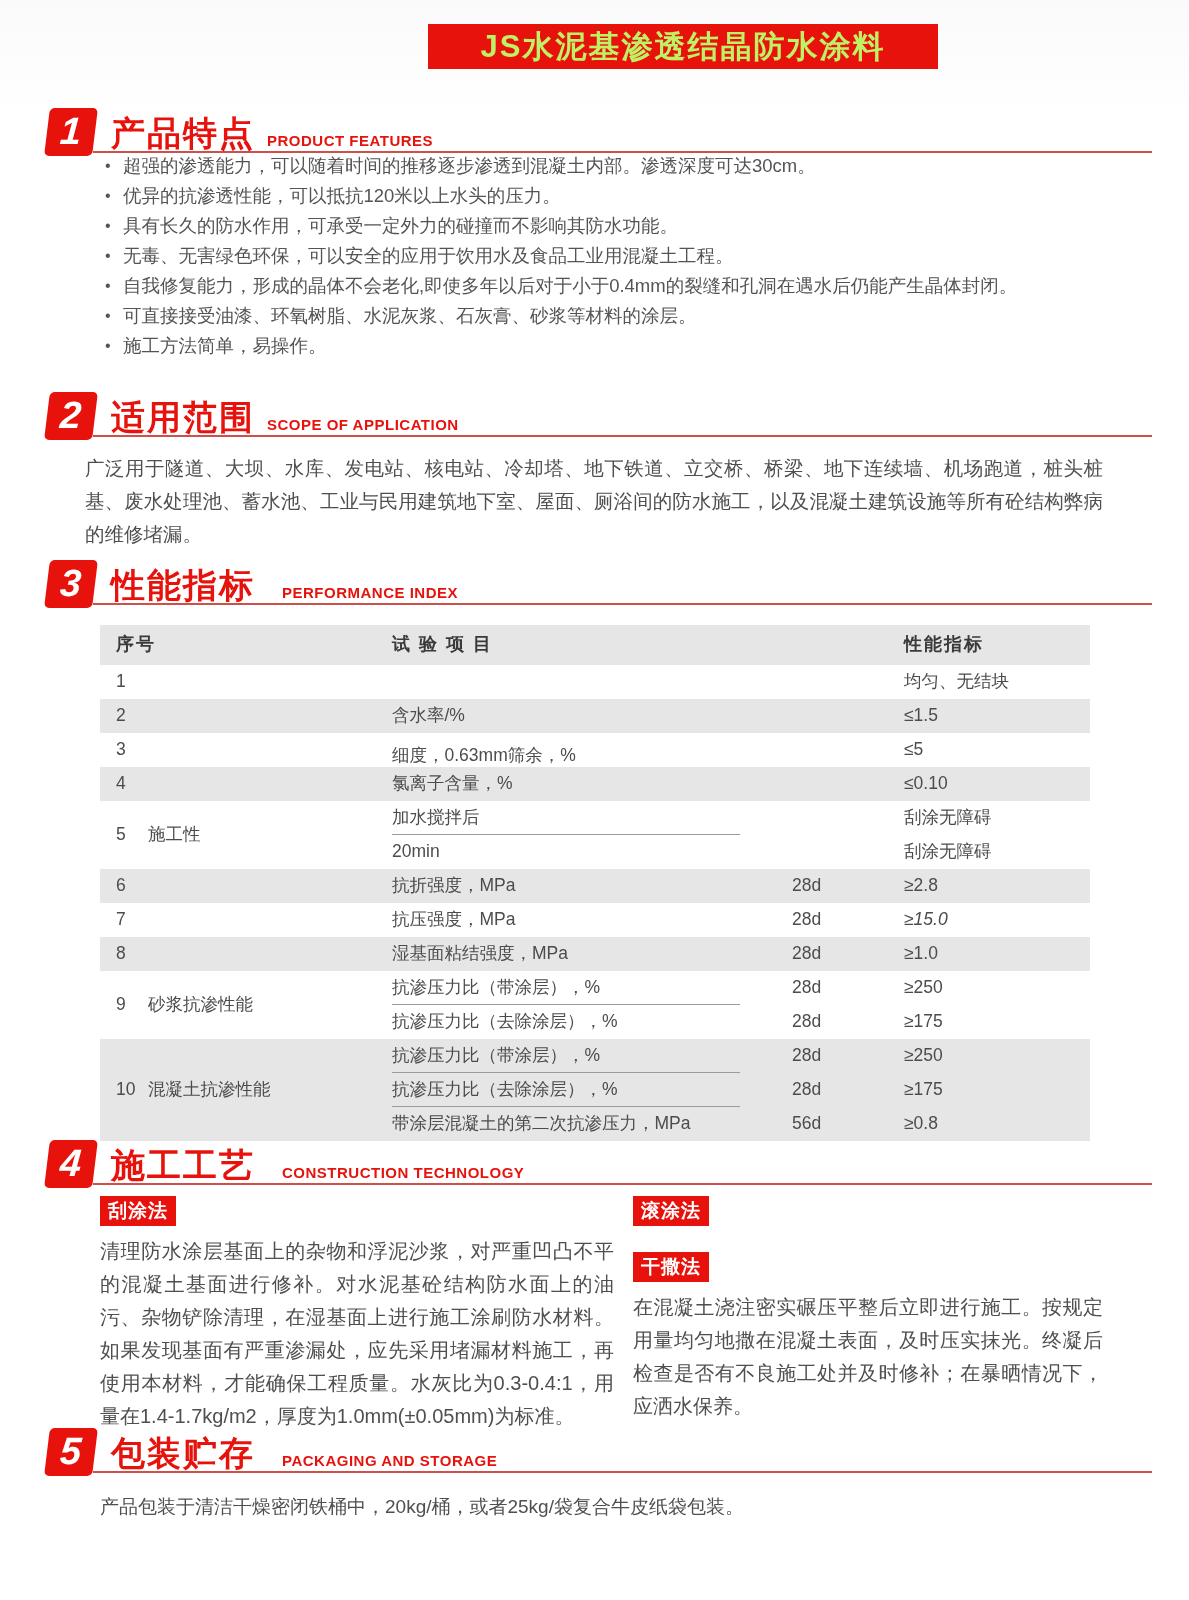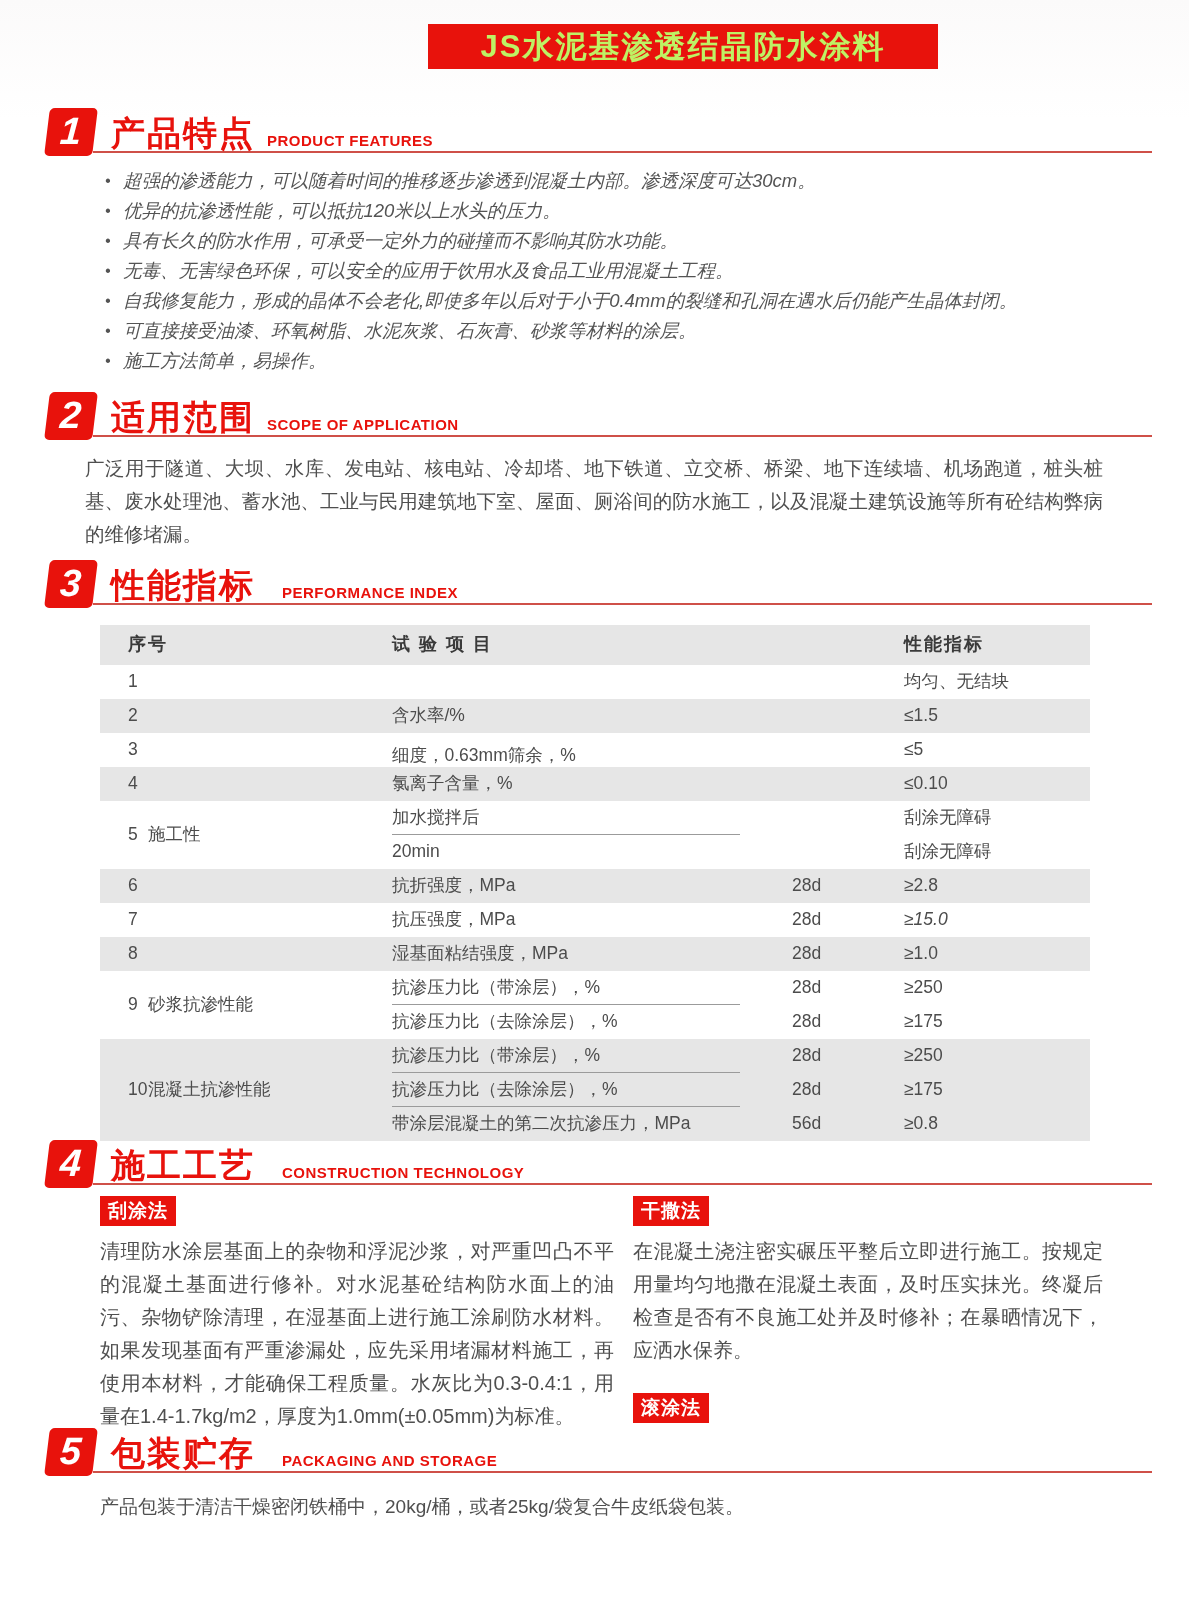--- a/index.html
+++ b/index.html
@@ -16,37 +16,37 @@
   .sec-head { position:absolute; left:47px; width:1105px; height:50px; }
   .sec-head .head-line { position:absolute; left:46px; right:0; bottom:3px; height:2px; background:#cf5048; }
   .sec-head .badge { position:absolute; left:0; bottom:0; width:48px; height:48px; background:#e8120c;
     border-radius:5px; transform:skewX(-7deg); display:flex; align-items:center; justify-content:center; }
   .sec-head .badge span { color:#fff; font-size:38px; font-weight:bold; font-style:italic; transform:skewX(3deg); line-height:1; padding-bottom:3px; }
   .sec-head .zh { position:absolute; left:64px; bottom:6px; color:#e8120c; font-size:34px; font-weight:bold; letter-spacing:2px; line-height:1; }
   .sec-head .en { position:absolute; left:220px; bottom:8px; color:#e8120c; font-size:15px; font-weight:bold; letter-spacing:.5px; line-height:1; }
   .sec-head .en.wide { left:235px; }
 
   
-  .feature-list { position:absolute; left:103px; top:166px; width:1050px; list-style:none;font-style:italic; }
+  .feature-list { position:absolute; left:103px; top:151px; width:1050px; list-style:none; }
   .feature-list li { position:relative; height:30px; line-height:30px; font-size:18.5px; color:#545454; padding-left:20px; white-space:nowrap; }
   .feature-list li::before { content:"•"; position:absolute; left:2px; top:0; font-size:16px; color:#545454; }
 
   
   .para { position:absolute; font-size:19.5px; line-height:33px; color:#4f4f4f; text-align:justify; }
   .scope-para { left:85px; top:452px; width:1018px; }
   .pack-para { left:100px; top:1490px; width:1010px; text-align:left; font-size:19px; }
 
   
   .perf-table { position:absolute; left:100px; top:625px; width:990px; }
   .t-row { display:grid; grid-template-columns:48px 244px 400px 112px 1fr; grid-auto-rows:34px; align-items:center; }
   .t-row.shaded { background:#e6e6e6; }
   .t-row.t-head { grid-auto-rows:40px; font-weight:bold; color:#3a3a3a; }
   .t-cell { font-size:17.5px; color:#4c4c4c; line-height:1.1; white-space:nowrap; align-self:center; }
   .t-head .t-cell { font-size:18px; color:#3a3a3a; letter-spacing:2px; }
-  .c-no { padding-left:0;margin-left:28px; }
+  .c-no { padding-left:16px; }
   .c-item { position:relative; height:100%; display:flex; align-items:center; }
   .c-item.divided::after { content:""; position:absolute; left:0; bottom:0; width:348px; height:1px; background:#9b9b9b; }
 
   
   .method-col { position:absolute; }
   .method-left { left:100px; top:1196px; width:514px; }
   .method-right { left:633px; top:1196px; width:470px; }
   .method-tag { display:inline-block; background:#e8120c; color:#fff; font-size:19px; font-weight:bold; line-height:1;
     padding:5px 8px 6px; letter-spacing:1px; }
   .method-text { margin-top:9px; font-size:20px; line-height:33px; color:#4f4f4f; text-align:justify; }
@@ -185,26 +185,26 @@
 
   <div class="method-col method-left">
     <div class="method-block">
       <span class="method-tag">刮涂法</span>
       <p class="method-text">清理防水涂层基面上的杂物和浮泥沙浆，对严重凹凸不平的混凝土基面进行修补。对水泥基砼结构防水面上的油污、杂物铲除清理，在湿基面上进行施工涂刷防水材料。如果发现基面有严重渗漏处，应先采用堵漏材料施工，再使用本材料，才能确保工程质量。水灰比为0.3-0.4:1，用量在1.4-1.7kg/m2，厚度为1.0mm(±0.05mm)为标准。</p>
     </div>
   </div>
 
   <div class="method-col method-right">
     <div class="method-block">
+      <span class="method-tag">滚涂法</span>
+    </div>
+    <div class="method-block">
       <span class="method-tag">干撒法</span>
       <p class="method-text">在混凝土浇注密实碾压平整后立即进行施工。按规定用量均匀地撒在混凝土表面，及时压实抹光。终凝后检查是否有不良施工处并及时修补；在暴晒情况下，应洒水保养。</p>
     </div>
-    <div class="method-block">
-      <span class="method-tag">滚涂法</span>
-    </div>
   </div>
 
   <div class="sec-head" style="top:1426px;">
     <div class="head-line"></div>
     <div class="badge">
         <span>5</span>
       </div>
     <div class="zh">包装贮存</div>
     <div class="en wide">PACKAGING AND STORAGE</div>
   </div>

